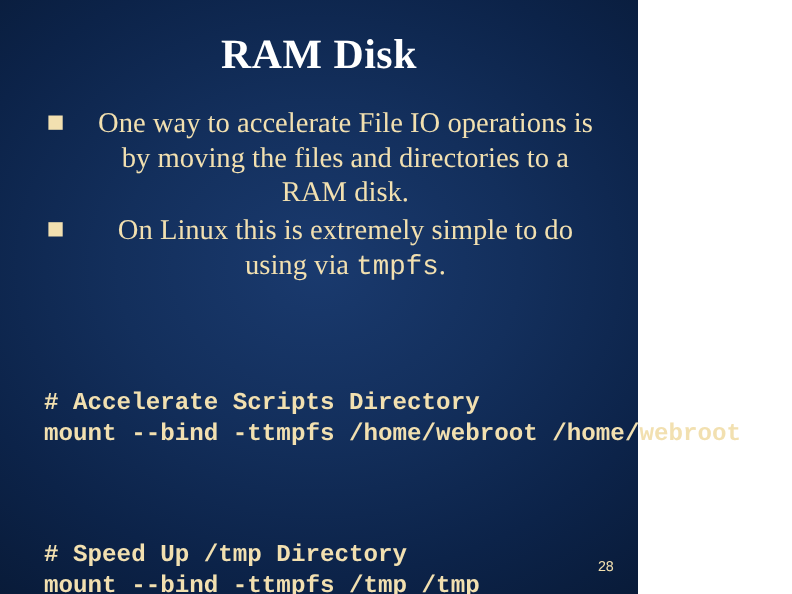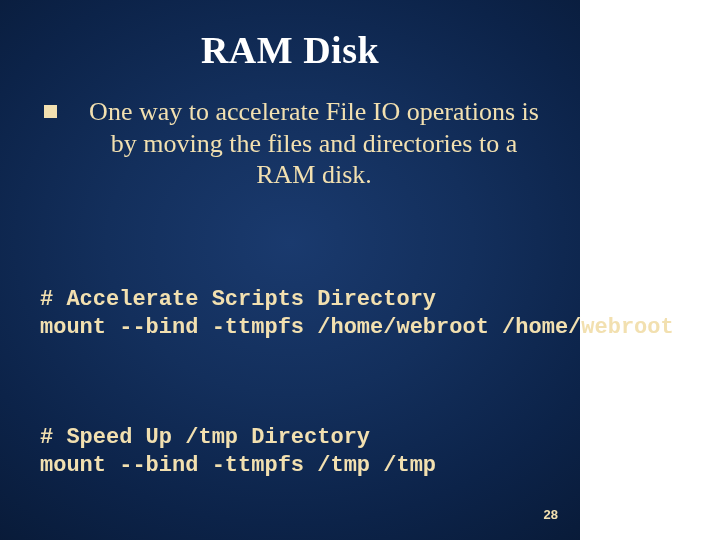--- a/index.html
+++ b/index.html
@@ -79,34 +79,36 @@
     font-size: 13px;
     color: #f2e0b0;
   }
   .footer-right {
     position: absolute;
     right: 22px;
     bottom: 18px;
     font-family: Arial, sans-serif;
     font-size: 13px;
     color: #f2e0b0;
-    font-weight: bold;
   }
 </style>
 </head>
 <body>
 
 <div class="slide">
 
   <div class="title">RAM Disk</div>
 
   <div class="body">
     <ul class="bullets">
       <li>
         <span>One way to accelerate File IO operations is by moving the files and directories to a RAM disk.</span>
+      </li>
+      <li>
+        <span>On Linux this is extremely simple to do using via </span><span class="mono-inline">tmpfs</span><span>.</span>
       </li>
     </ul>
 
     <div class="code-block">
       <div class="section"><span># Accelerate Scripts Directory</span>
 <span>mount --bind -ttmpfs /home/webroot /home/webroot</span></div>
       <div class="section"><span># Speed Up /tmp Directory</span>
 <span>mount --bind -ttmpfs /tmp /tmp</span></div>
     </div>
   </div>

